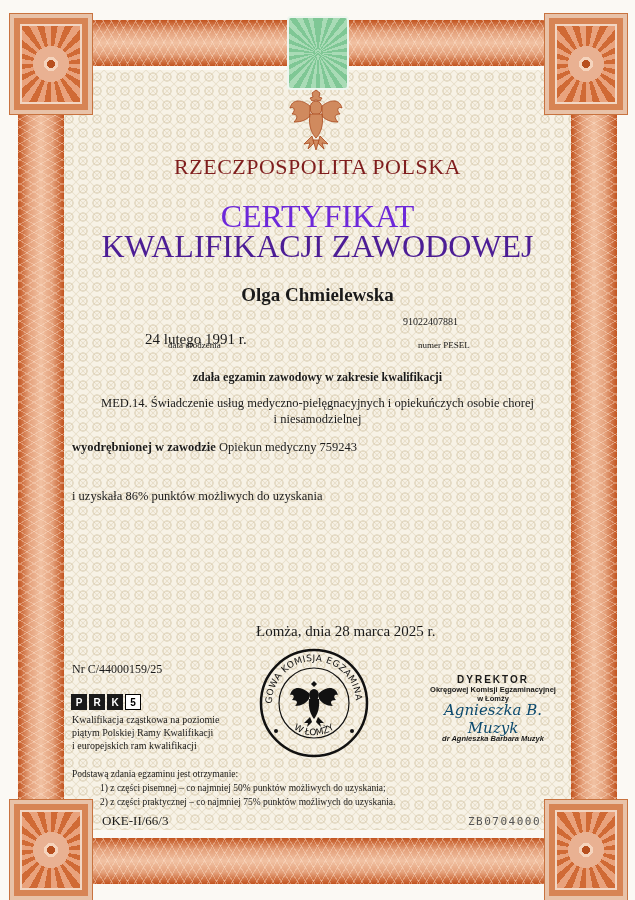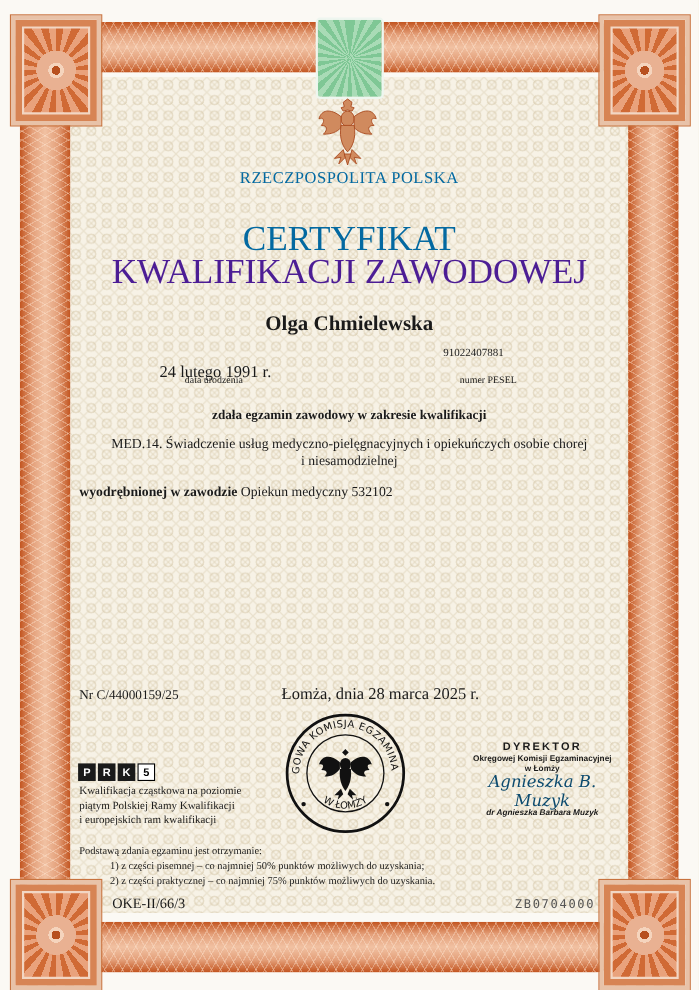--- a/index.html
+++ b/index.html
@@ -56,36 +56,36 @@
     background:
       repeating-conic-gradient(from 0deg at 50% 50%, #7fc795 0 8deg, #a9dbb6 8deg 16deg);
     border: 2px solid #eef6ef;
   }
 
   .emblem { position: absolute; left: 286px; top: 84px; width: 60px; height: 72px; }
 
   .t { position: absolute; white-space: nowrap; }
   .center { left: 0; width: 635px; text-align: center; }
 
-  .republic { top: 154px; font-size: 15px; letter-spacing: 0.5px; color: #0369a1; }
-  .title1 { top: 198px; font-size: 32px; color: #0369a1; }
+  .republic { top: 154px; font-size: 22px; letter-spacing: 0.5px; color: #7f1d1d; }
+  .title1 { top: 198px; font-size: 32px; color: #6d28d9; }
   .title2 { top: 228px; font-size: 32px; color: #4c1d95; }
   .name { top: 284px; font-size: 19px; font-weight: bold; }
   .dob { left: 145px; top: 331px; font-size: 15px; }
   .dob-label { left: 168px; top: 340px; font-size: 9px; }
   .pesel { left: 403px; top: 316px; font-size: 10px; }
   .pesel-label { left: 418px; top: 340px; font-size: 9px; }
   .passed { top: 370px; font-size: 12px; font-weight: bold; }
   .qual1 { top: 396px; font-size: 12.5px; }
   .qual2 { top: 412px; font-size: 12.5px; }
   .profession { left: 72px; top: 440px; font-size: 12.5px; }
   .profession b { font-weight: bold; text-align: center; }
   .score { left: 72px; top: 489px; font-size: 12.5px; }
   .place-date { left: 256px; top: 623px; font-size: 15px; }
-  .cert-no { left: 72px; top: 624px; font-size: 12px; }
+  .cert-no { left: 72px; top: 662px; font-size: 12px; }
 
   .prk { position: absolute; left: 71px; top: 694px; display: flex; gap: 2px; }
   .prk .cell {
     width: 16px; height: 16px; background: #1a1a1a; color: #fff;
     font-family: "Liberation Sans", "DejaVu Sans", sans-serif; font-size: 10px; font-weight: bold;
     display: flex; align-items: center; justify-content: center;
   }
   .prk .cell.lvl { background: #fff; color: #000; border: 1.5px solid #000; box-sizing: border-box; }
   .prk-text { left: 72px; font-size: 10px; line-height: 12.5px; }
 
@@ -149,23 +149,24 @@
   <div class="t dob-label">data urodzenia</div>
   <div class="t pesel">91022407881</div>
   <div class="t pesel-label">numer PESEL</div>
 
   <div class="t center passed">zdała egzamin zawodowy w zakresie kwalifikacji</div>
   <div class="t center qual1">MED.14. Świadczenie usług medyczno-pielęgnacyjnych i opiekuńczych osobie chorej</div>
   <div class="t center qual2">i niesamodzielnej</div>
 
   <div class="t profession">
     <b>wyodrębnionej w zawodzie</b>
-    <span>Opiekun medyczny 532102</span>
+    <span>Opiekun medyczny 759243</span>
   </div>
 
+  <div class="t score">i uzyskała 86% punktów możliwych do uzyskania</div>
 
   <div class="t place-date">Łomża, dnia 28 marca 2025 r.</div>
   <div class="t cert-no">Nr C/44000159/25</div>
 
   <div class="prk">
     <div class="cell">P</div>
     <div class="cell">R</div>
     <div class="cell">K</div>
     <div class="cell lvl">5</div>
   </div>

